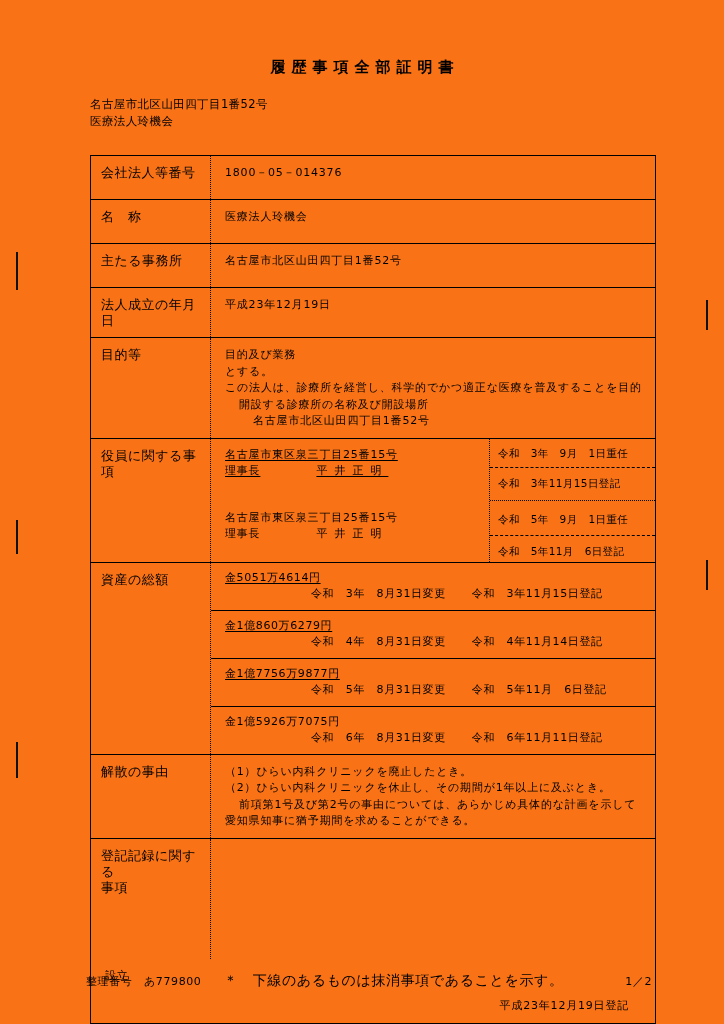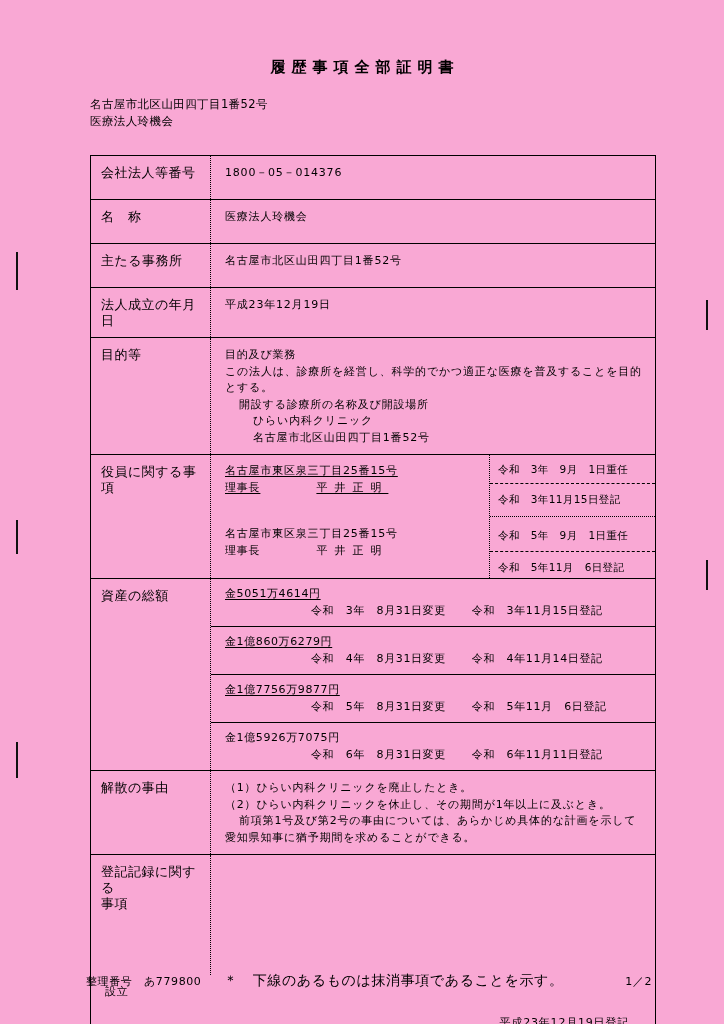--- a/index.html
+++ b/index.html
@@ -8,21 +8,21 @@
     background: #ffffff;
   }
   body {
     font-family: "DejaVu Sans", "Liberation Sans", sans-serif;
     color: #000000;
   }
   #page {
     position: relative;
     width: 724px;
     height: 1024px;
-    background: #f9a8d4;
+    background: #f97316;
     overflow: hidden;
   }
   
   .edge-marks {
     position: absolute;
     left: 16px;
     width: 2px;
     background: #111;
   }
   .em1 { top: 252px; height: 38px; }
@@ -189,24 +189,23 @@
 
     <div class="row">
       <div class="label-cell">法人成立の年月日</div>
       <div class="value-cell">平成23年12月19日</div>
     </div>
 
     <div class="row">
       <div class="label-cell">目的等</div>
       <div class="value-cell">
         <div>目的及び業務</div>
+        <div>とする。</div>
         <div>この法人は、診療所を経営し、科学的でかつ適正な医療を普及することを目的</div>
-        <div>とする。</div>
         <div class="indent1">開設する診療所の名称及び開設場所</div>
-        <div class="indent2">ひらい内科クリニック</div>
         <div class="indent2">名古屋市北区山田四丁目1番52号</div>
       </div>
     </div>
 
     <div class="row">
       <div class="label-cell">役員に関する事項</div>
       <div class="split">
         <div class="split-main">
           <div class="sub-block">
             <div class="struck">名古屋市東区泉三丁目25番15号</div>

